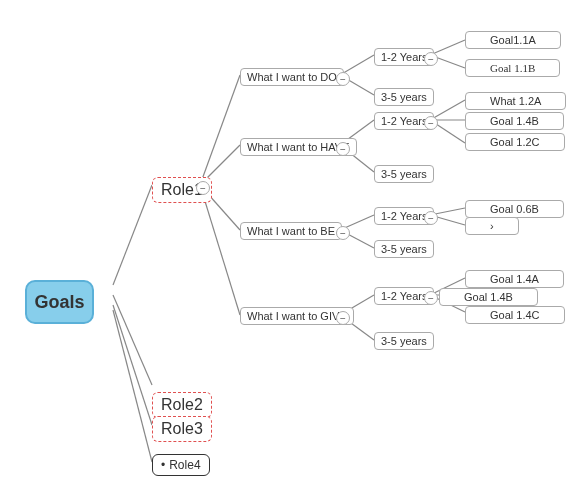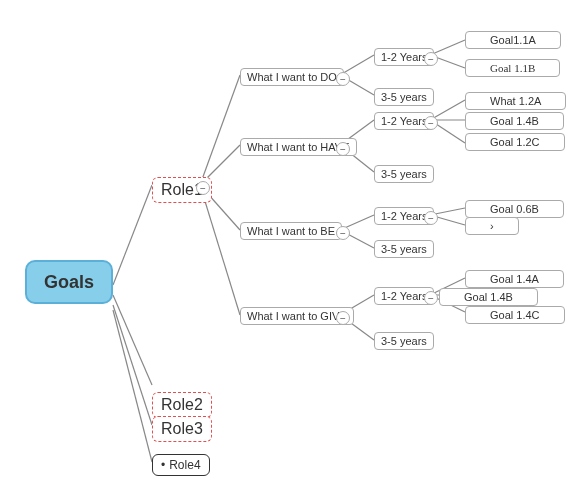--- a/index.html
+++ b/index.html
@@ -127,21 +127,21 @@
 
   <line x1="340" y1="315" x2="374" y2="340" stroke="#888" stroke-width="1.2"></line>
 
   <line x1="430" y1="295" x2="465" y2="278" stroke="#888" stroke-width="1.2"></line>
 
   <line x1="430" y1="295" x2="465" y2="295" stroke="#888" stroke-width="1.2"></line>
 
   <line x1="430" y1="295" x2="465" y2="312" stroke="#888" stroke-width="1.2"></line>
 </svg>
 
-<div class="node node-goals" style="left:25px; top:260px; width:88px; height:44px;">
+<div class="node node-goals" style="left:25px; top:280px; width:69px; height:44px;">
   <span>Goals</span>
 </div>
 
 <div class="node node-role" style="left:152px; top:177px;">
   <span>Role1</span>
 </div>
 
 <div class="node node-role" style="left:152px; top:376px;margin-top:16px;">
   <span>Role2</span>
 </div>

